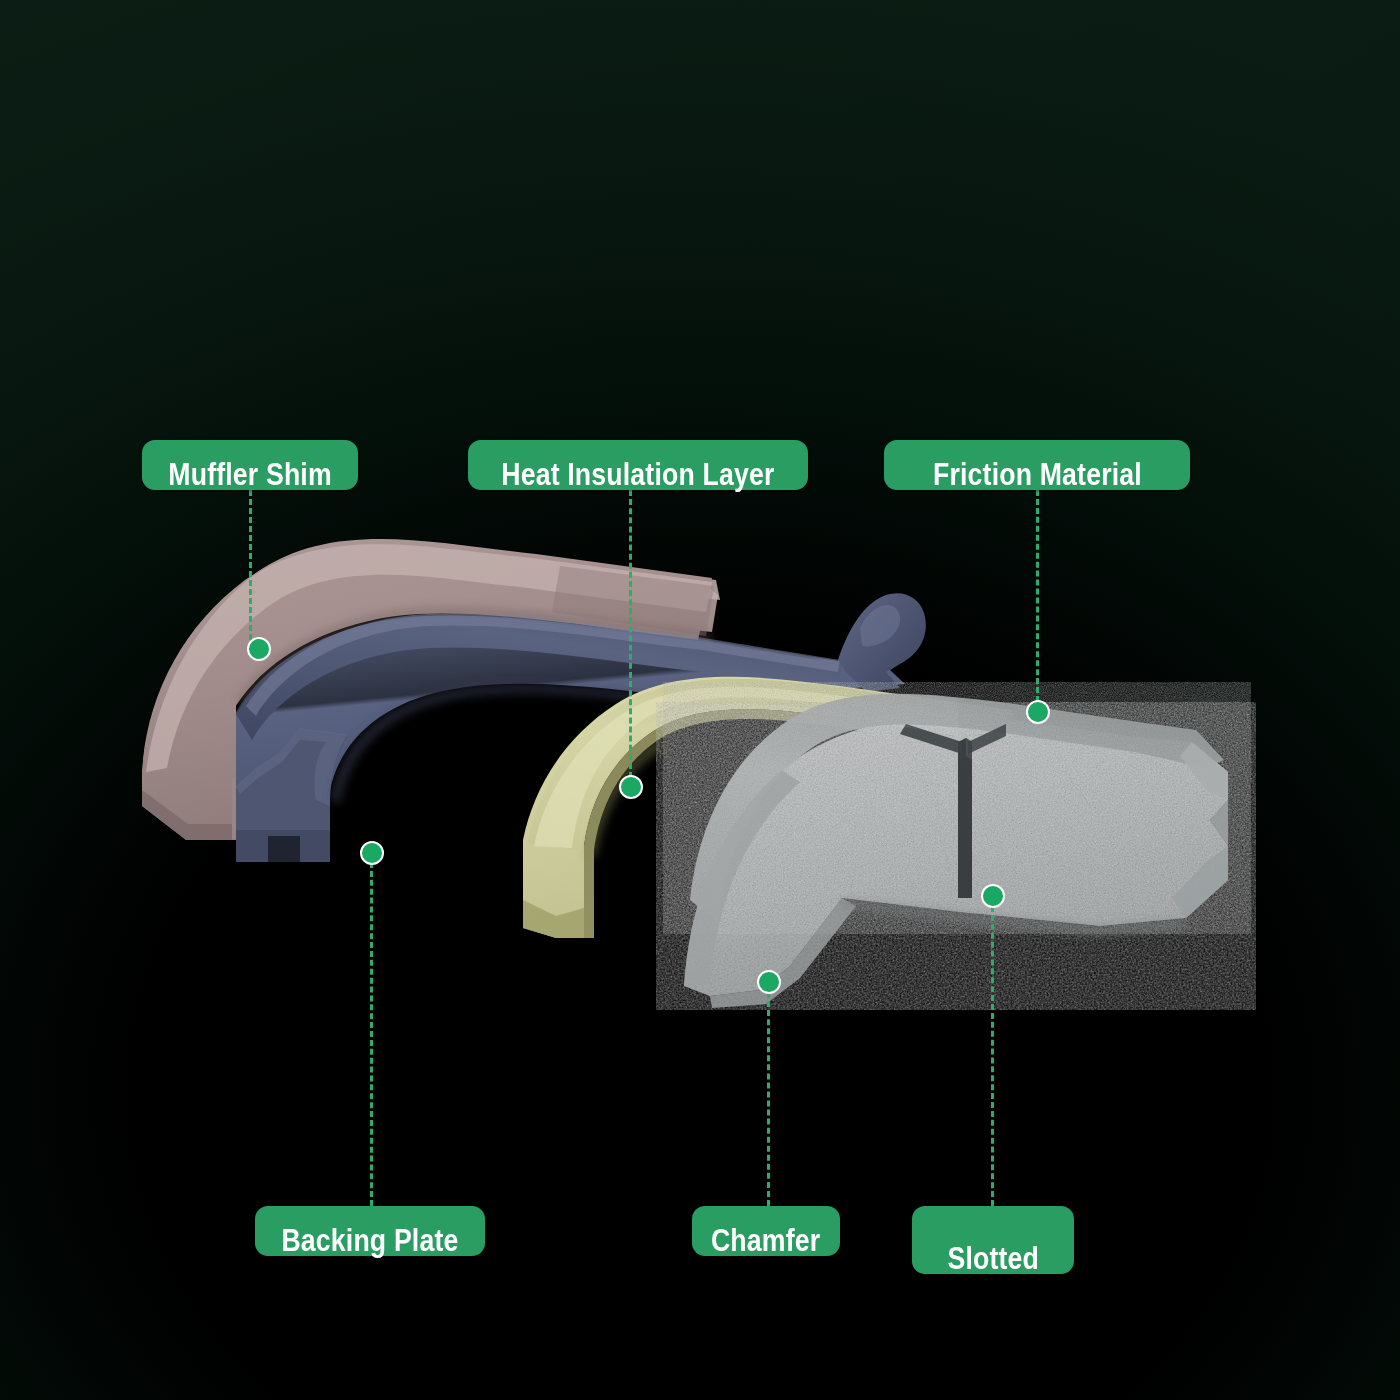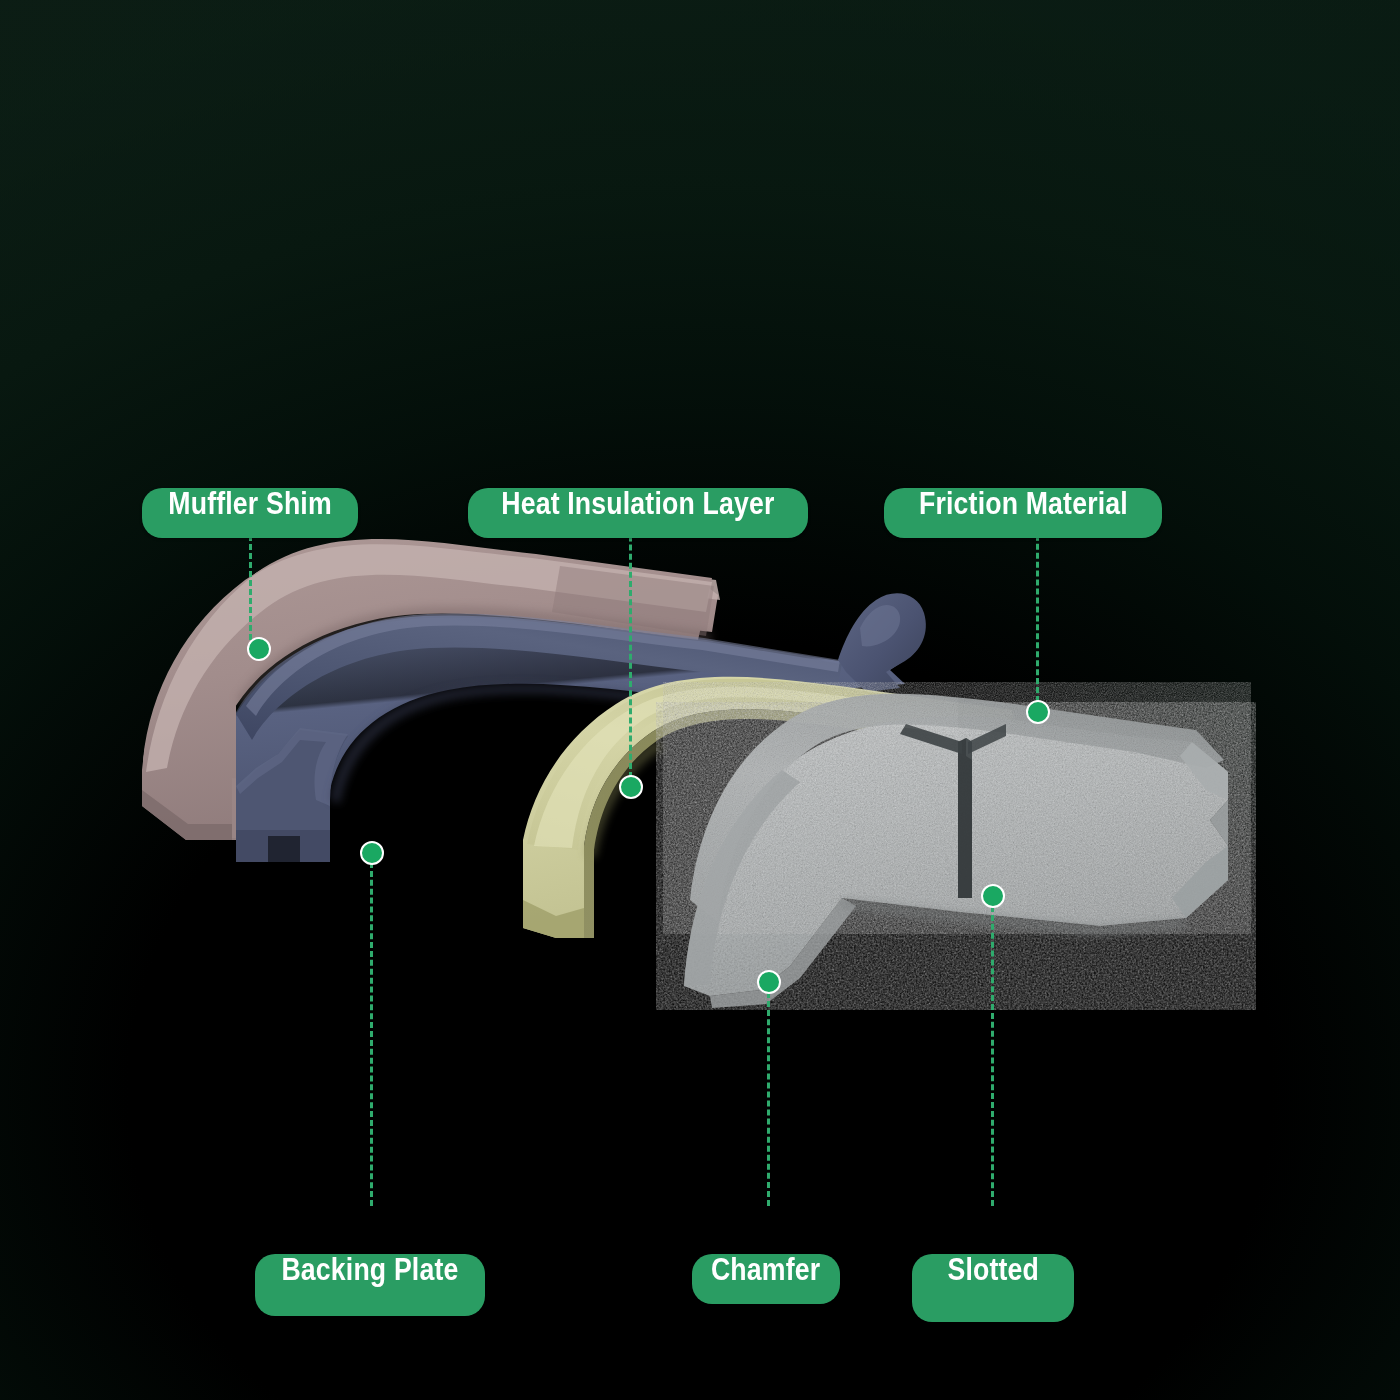--- a/index.html
+++ b/index.html
@@ -60,31 +60,30 @@
     top: 0;
     width: 1400px;
     height: 1400px;
     z-index: 10;
   }
 
   
   .badge {
     position: absolute;
     background: #2a9d63;
-    border-radius: 20px;
+    border-radius: 13px;
     color: #ffffff;
     font-weight: 700;
     white-space: nowrap;
     display: flex;
-    align-items: flex-start;
+    align-items: flex-end;
     justify-content: center;
     z-index: 50;
     box-sizing: border-box;
     box-shadow: 0 1px 3px rgba(0,0,0,0.45);
-    margin-top: 48px;
   }
   .badge > span {
     font-size: 31px;
     line-height: 31px;
     letter-spacing: 0.2px;
     transform: scaleX(0.86);
     transform-origin: center center;
     display: inline-block;
     -webkit-font-smoothing: antialiased;
   }
@@ -442,24 +441,24 @@
       <div class="dot" style="left: 993px; top: 896px;"></div>
     </div>
 
   <div id="badges">
       <div class="badge" style="left: 142px; top: 440px; width: 216px; height: 50px; background: rgb(42, 157, 99);">
         <span>Muffler Shim</span>
       </div>
       <div class="badge" style="left: 468px; top: 440px; width: 340px; height: 50px; background: rgb(42, 157, 99);">
         <span>Heat Insulation Layer</span>
       </div>
-      <div class="badge" style="left: 884px; top: 440px; width: 278px; height: 50px; background: rgb(42, 157, 99);">
+      <div class="badge" style="left: 884px; top: 440px; width: 306px; height: 50px; background: rgb(42, 157, 99);">
         <span>Friction Material</span>
       </div>
-      <div class="badge" style="left: 255px; top: 1206px; width: 230px; height: 62px; background: rgb(42, 157, 99);">
+      <div class="badge" style="left: 255px; top: 1206px; width: 230px; height: 50px; background: rgb(42, 157, 99);">
         <span>Backing Plate</span>
       </div>
       <div class="badge" style="left: 692px; top: 1206px; width: 148px; height: 50px; background: rgb(42, 157, 99);">
         <span>Chamfer</span>
       </div>
       <div class="badge" style="left: 912px; top: 1206px; width: 162px; height: 68px; background: rgb(42, 157, 99);">
         <span>Slotted</span>
       </div>
     </div>
 

